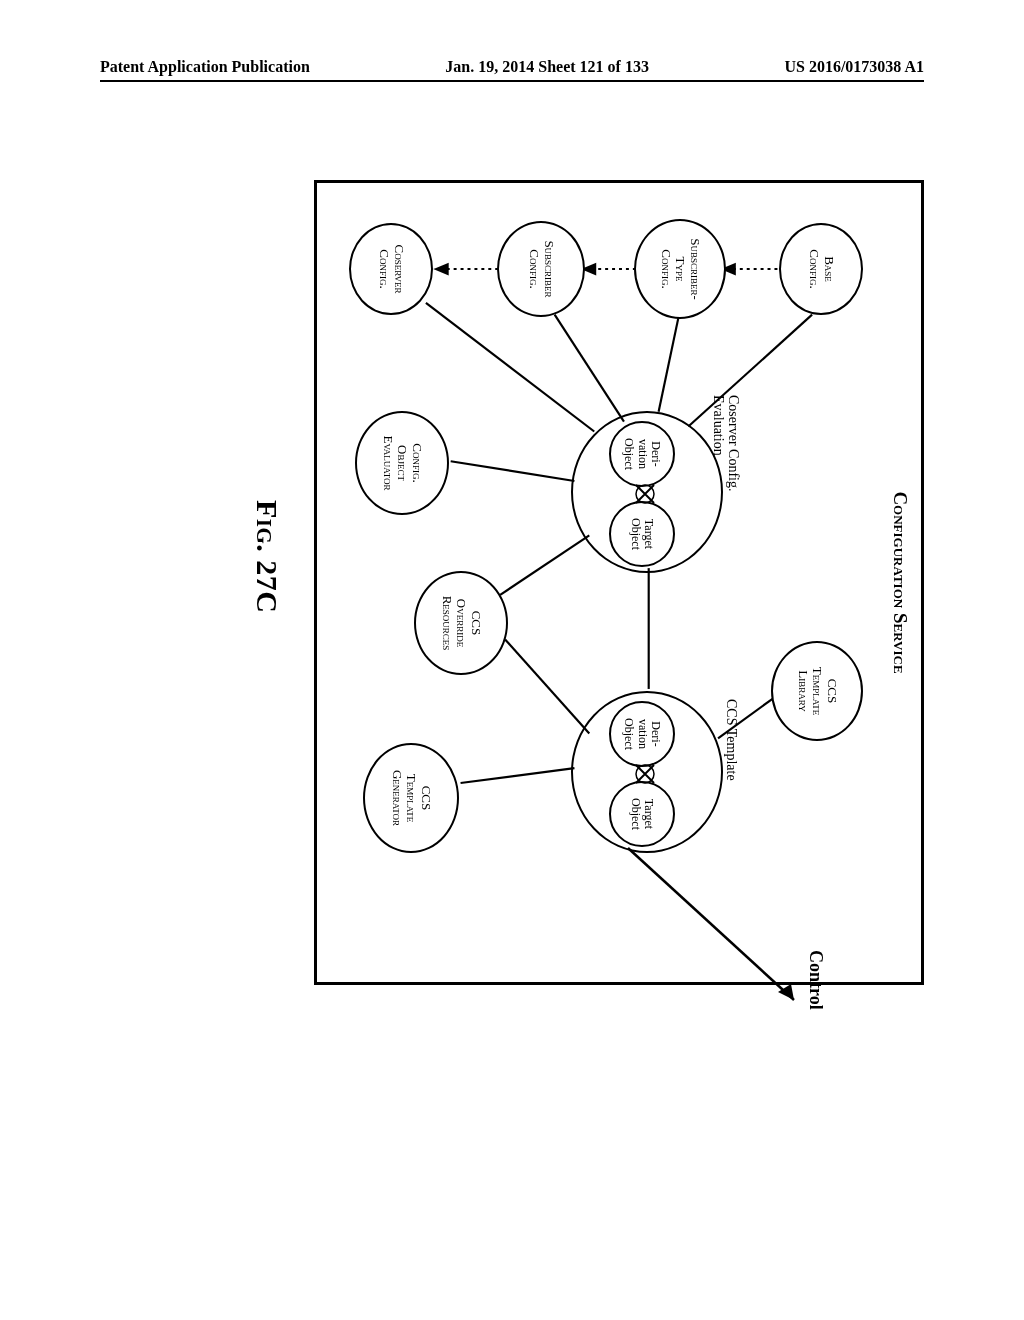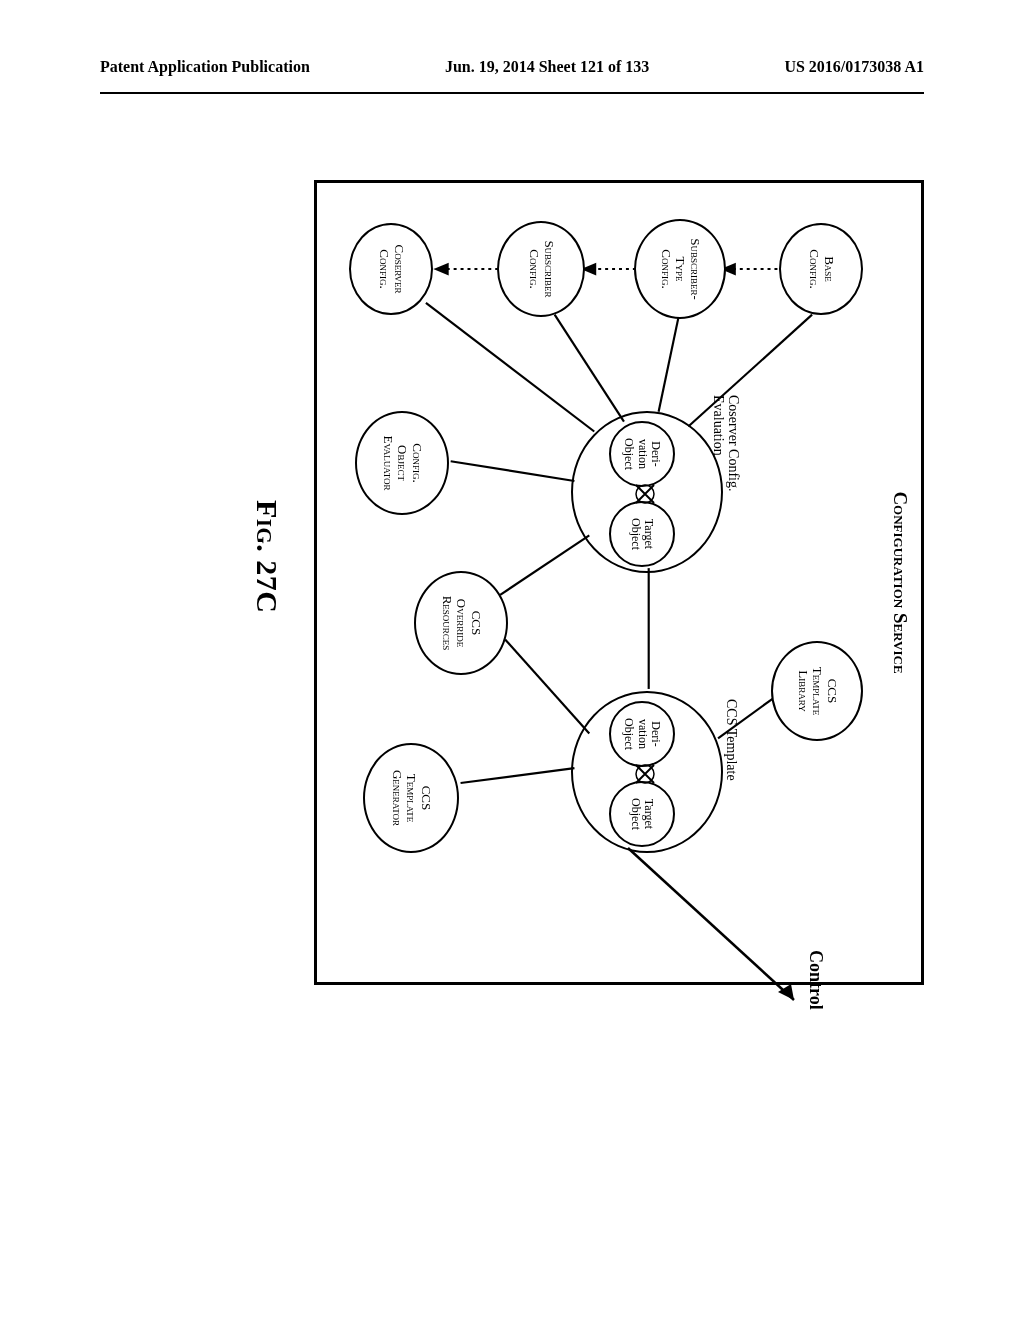--- a/index.html
+++ b/index.html
@@ -13,21 +13,21 @@
   }
   .header {
     position: absolute;
     top: 58px;
     left: 100px;
     right: 100px;
     display: flex;
     justify-content: space-between;
     font-size: 16px;
     border-bottom: 2px solid #000;
-    padding-bottom: 16px;
+    padding-bottom: 4px;
   }
   .header span { white-space: nowrap; }
   .header .bold { font-weight: bold; }
 
   .figure-area {
     position: absolute;
     top: 180px;
     left: 100px;
     width: 824px;
     height: 830px;
@@ -118,21 +118,21 @@
     left: 0; top: 0;
     width: 100%; height: 100%;
     pointer-events: none;
   }
 </style>
 </head>
 <body>
 
 <div class="header">
   <span class="bold">Patent Application Publication</span>
-  <span class="bold">Jun. 19, 2014  Sheet 121 of 133</span>
+  <span class="bold">Jan. 19, 2014  Sheet 121 of 133</span>
   <span class="bold">US 2016/0173038 A1</span>
 </div>
 
 <div class="figure-area">
   <div class="rot-wrap">
 
     <div class="box">
       <div class="svc-title">Configuration Service</div>
 
       <svg class="wires" viewBox="0 0 805 610">

